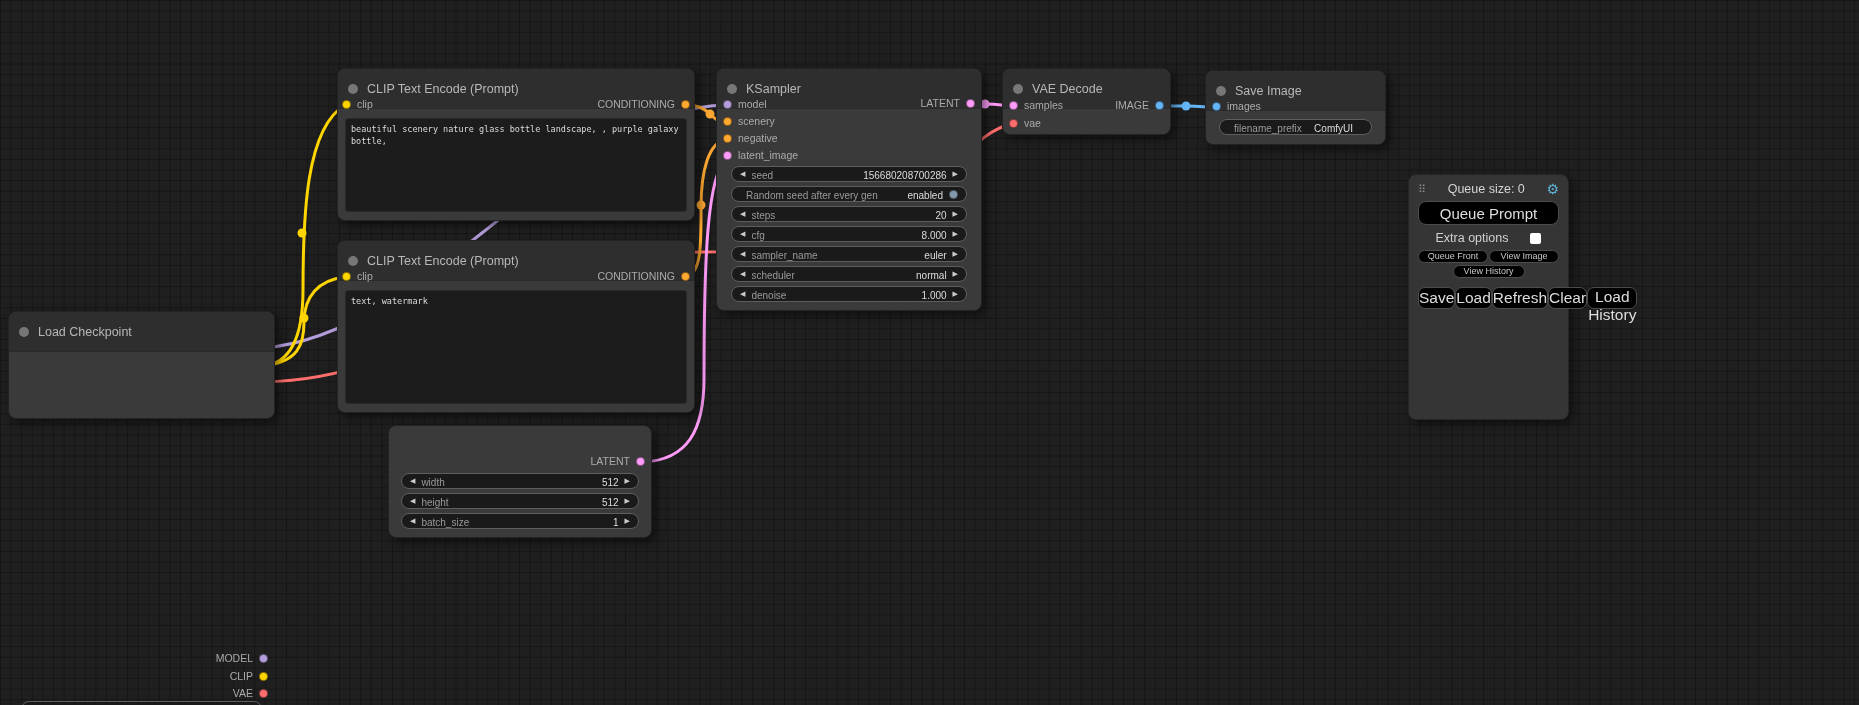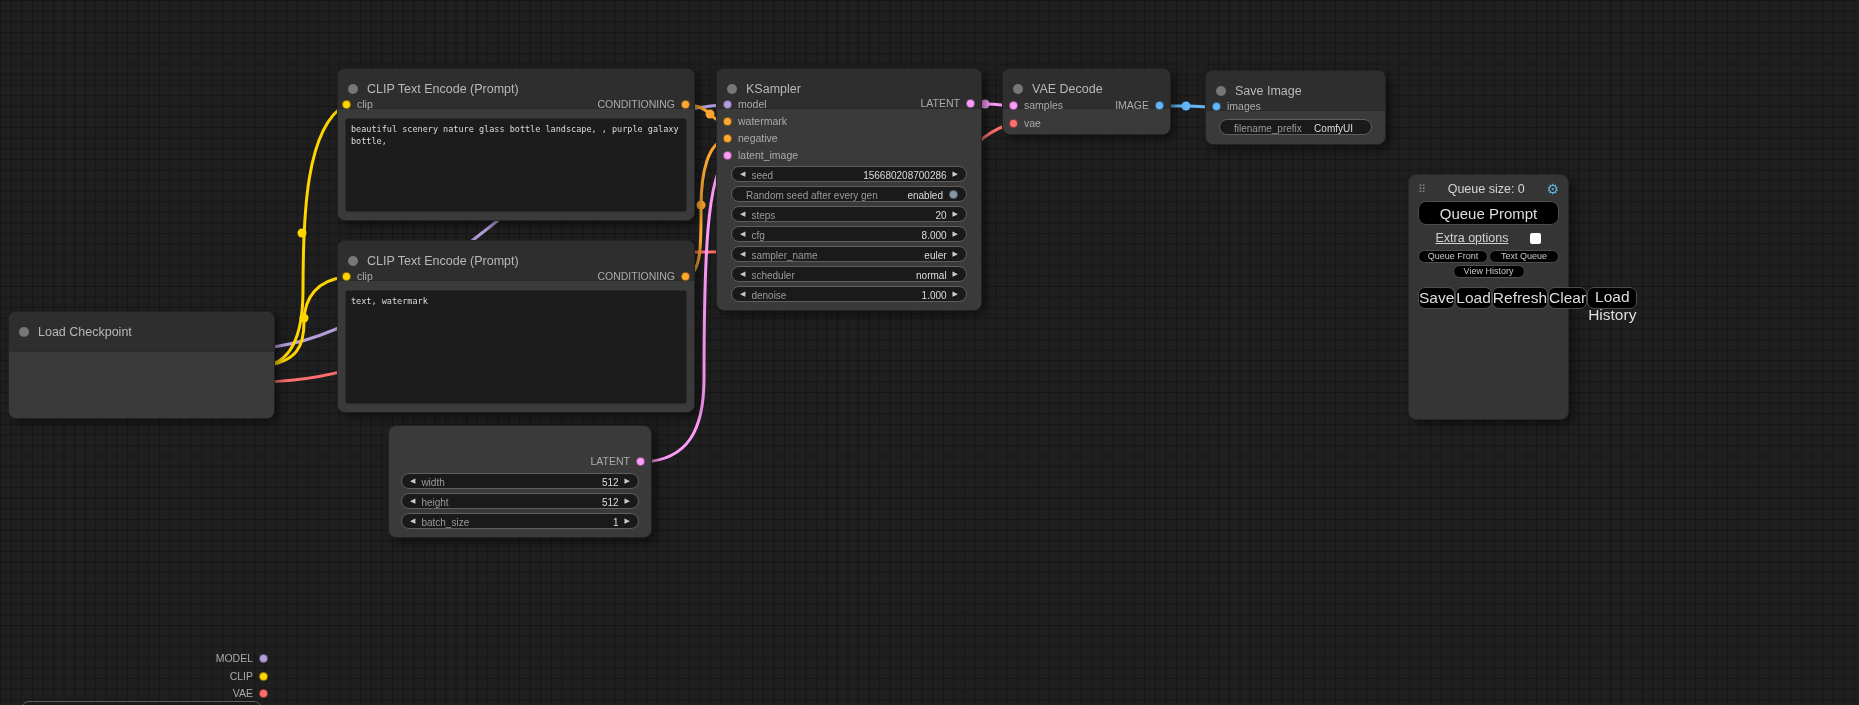--- a/index.html
+++ b/index.html
@@ -77,21 +77,21 @@
   .drag-handle { color:#8a8a8a; font-size:11px; cursor:grab; }
   .qp-title { flex:1; text-align:center; font-size:12.5px; color:#d4d4d4; }
   .gear { color:#5fb2d9; font-size:14px; line-height:1; cursor:pointer; }
   button {
     font-family:"Liberation Sans", sans-serif;
     background:#000000; color:#dedede;
     border:1px solid #4d4d4d; border-radius:8px;
     display:block; cursor:pointer;
   }
   .qp-primary { width:100%; height:24px; font-size:15px; margin-top:3px; }
-  .qp-extra { display:flex; align-items:center; justify-content:center; gap:22px; height:20px; margin-top:3px; font-size:12.5px; color:#d0d0d0;text-decoration:underline; }
+  .qp-extra { display:flex; align-items:center; justify-content:center; gap:22px; height:20px; margin-top:3px; font-size:12.5px; color:#d0d0d0; }
   .checkbox { width:11px; height:11px; background:#fff; border-radius:2px; display:inline-block; }
   .qp-row { display:flex; gap:1px; margin-top:2px; justify-content:center; }
   .qp-small { flex:1; height:13px; font-size:9px; color:#c8c8c8; border-radius:7px; padding:0; line-height:11px; }
   .qp-small.half { flex:0 0 72px; }
   .qp-stack { margin-top:9px; display:flex; flex-direction:row; gap:0; }
   .qp-big { width:100%; height:22px; font-size:15.5px; border-radius:7px; }
 </style>
 </head>
 <body>
 
@@ -184,21 +184,21 @@
   <div class="node-title">
     <span class="collapse-dot"></span>
     <span>KSampler</span>
   </div>
   <div class="slot-row" style="left:6px; top:29px;">
     <span class="dot c-model"></span>
     <span>model</span>
   </div>
   <div class="slot-row" style="left:6px; top:46px;">
     <span class="dot c-cond"></span>
-    <span>watermark</span>
+    <span>scenery</span>
   </div>
   <div class="slot-row" style="left:6px; top:63px;">
     <span class="dot c-cond"></span>
     <span>negative</span>
   </div>
   <div class="slot-row" style="left:6px; top:80px;">
     <span class="dot c-latent"></span>
     <span>latent_image</span>
   </div>
   <div class="slot-row out" style="right:6px; top:28px;">
@@ -314,21 +314,21 @@
     <span class="qp-title">Queue size: 0</span>
     <span class="gear">⚙</span>
   </div>
   <button class="qp-primary">Queue Prompt</button>
   <div class="qp-extra">
     <span>Extra options</span>
     <span class="checkbox"></span>
   </div>
   <div class="qp-row">
     <button class="qp-small">Queue Front</button>
-    <button class="qp-small">Text Queue</button>
+    <button class="qp-small">View Image</button>
   </div>
   <div class="qp-row">
     <button class="qp-small half">View History</button>
   </div>
   <div class="qp-stack">
     <button class="qp-big">Save</button>
     <button class="qp-big">Load</button>
     <button class="qp-big">Refresh</button>
     <button class="qp-big">Clear</button>
     <button class="qp-big">Load History</button>

